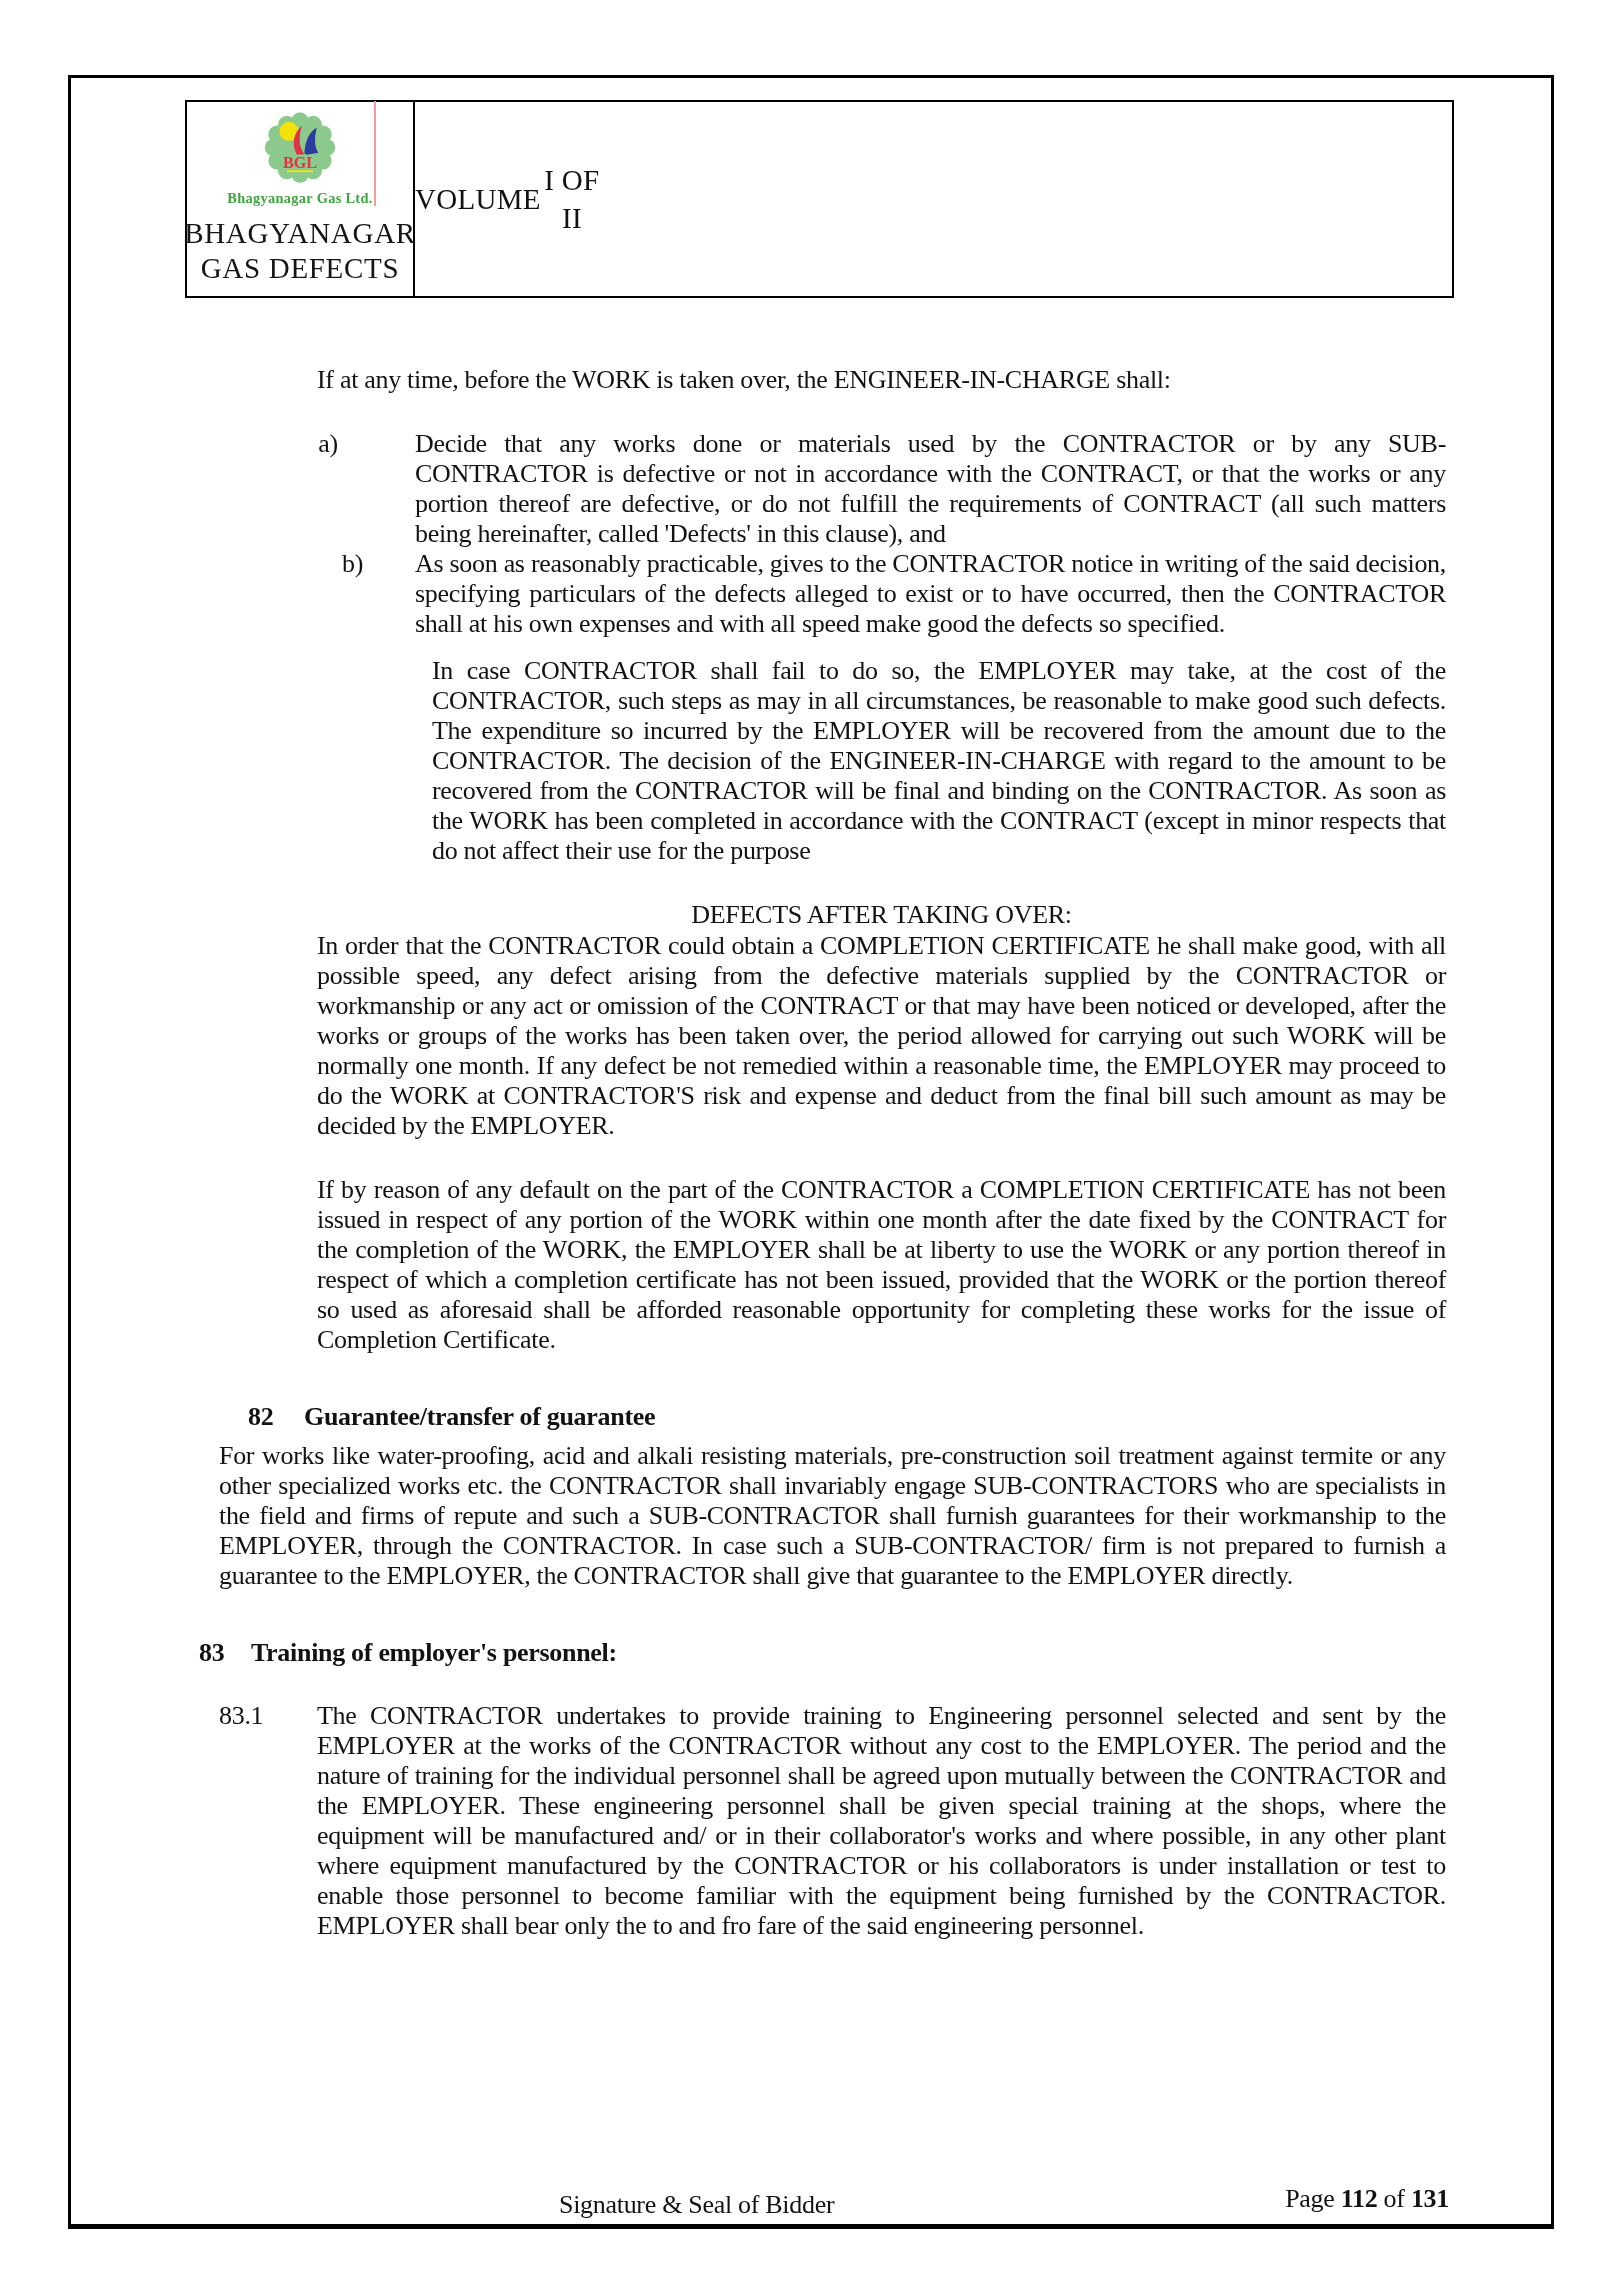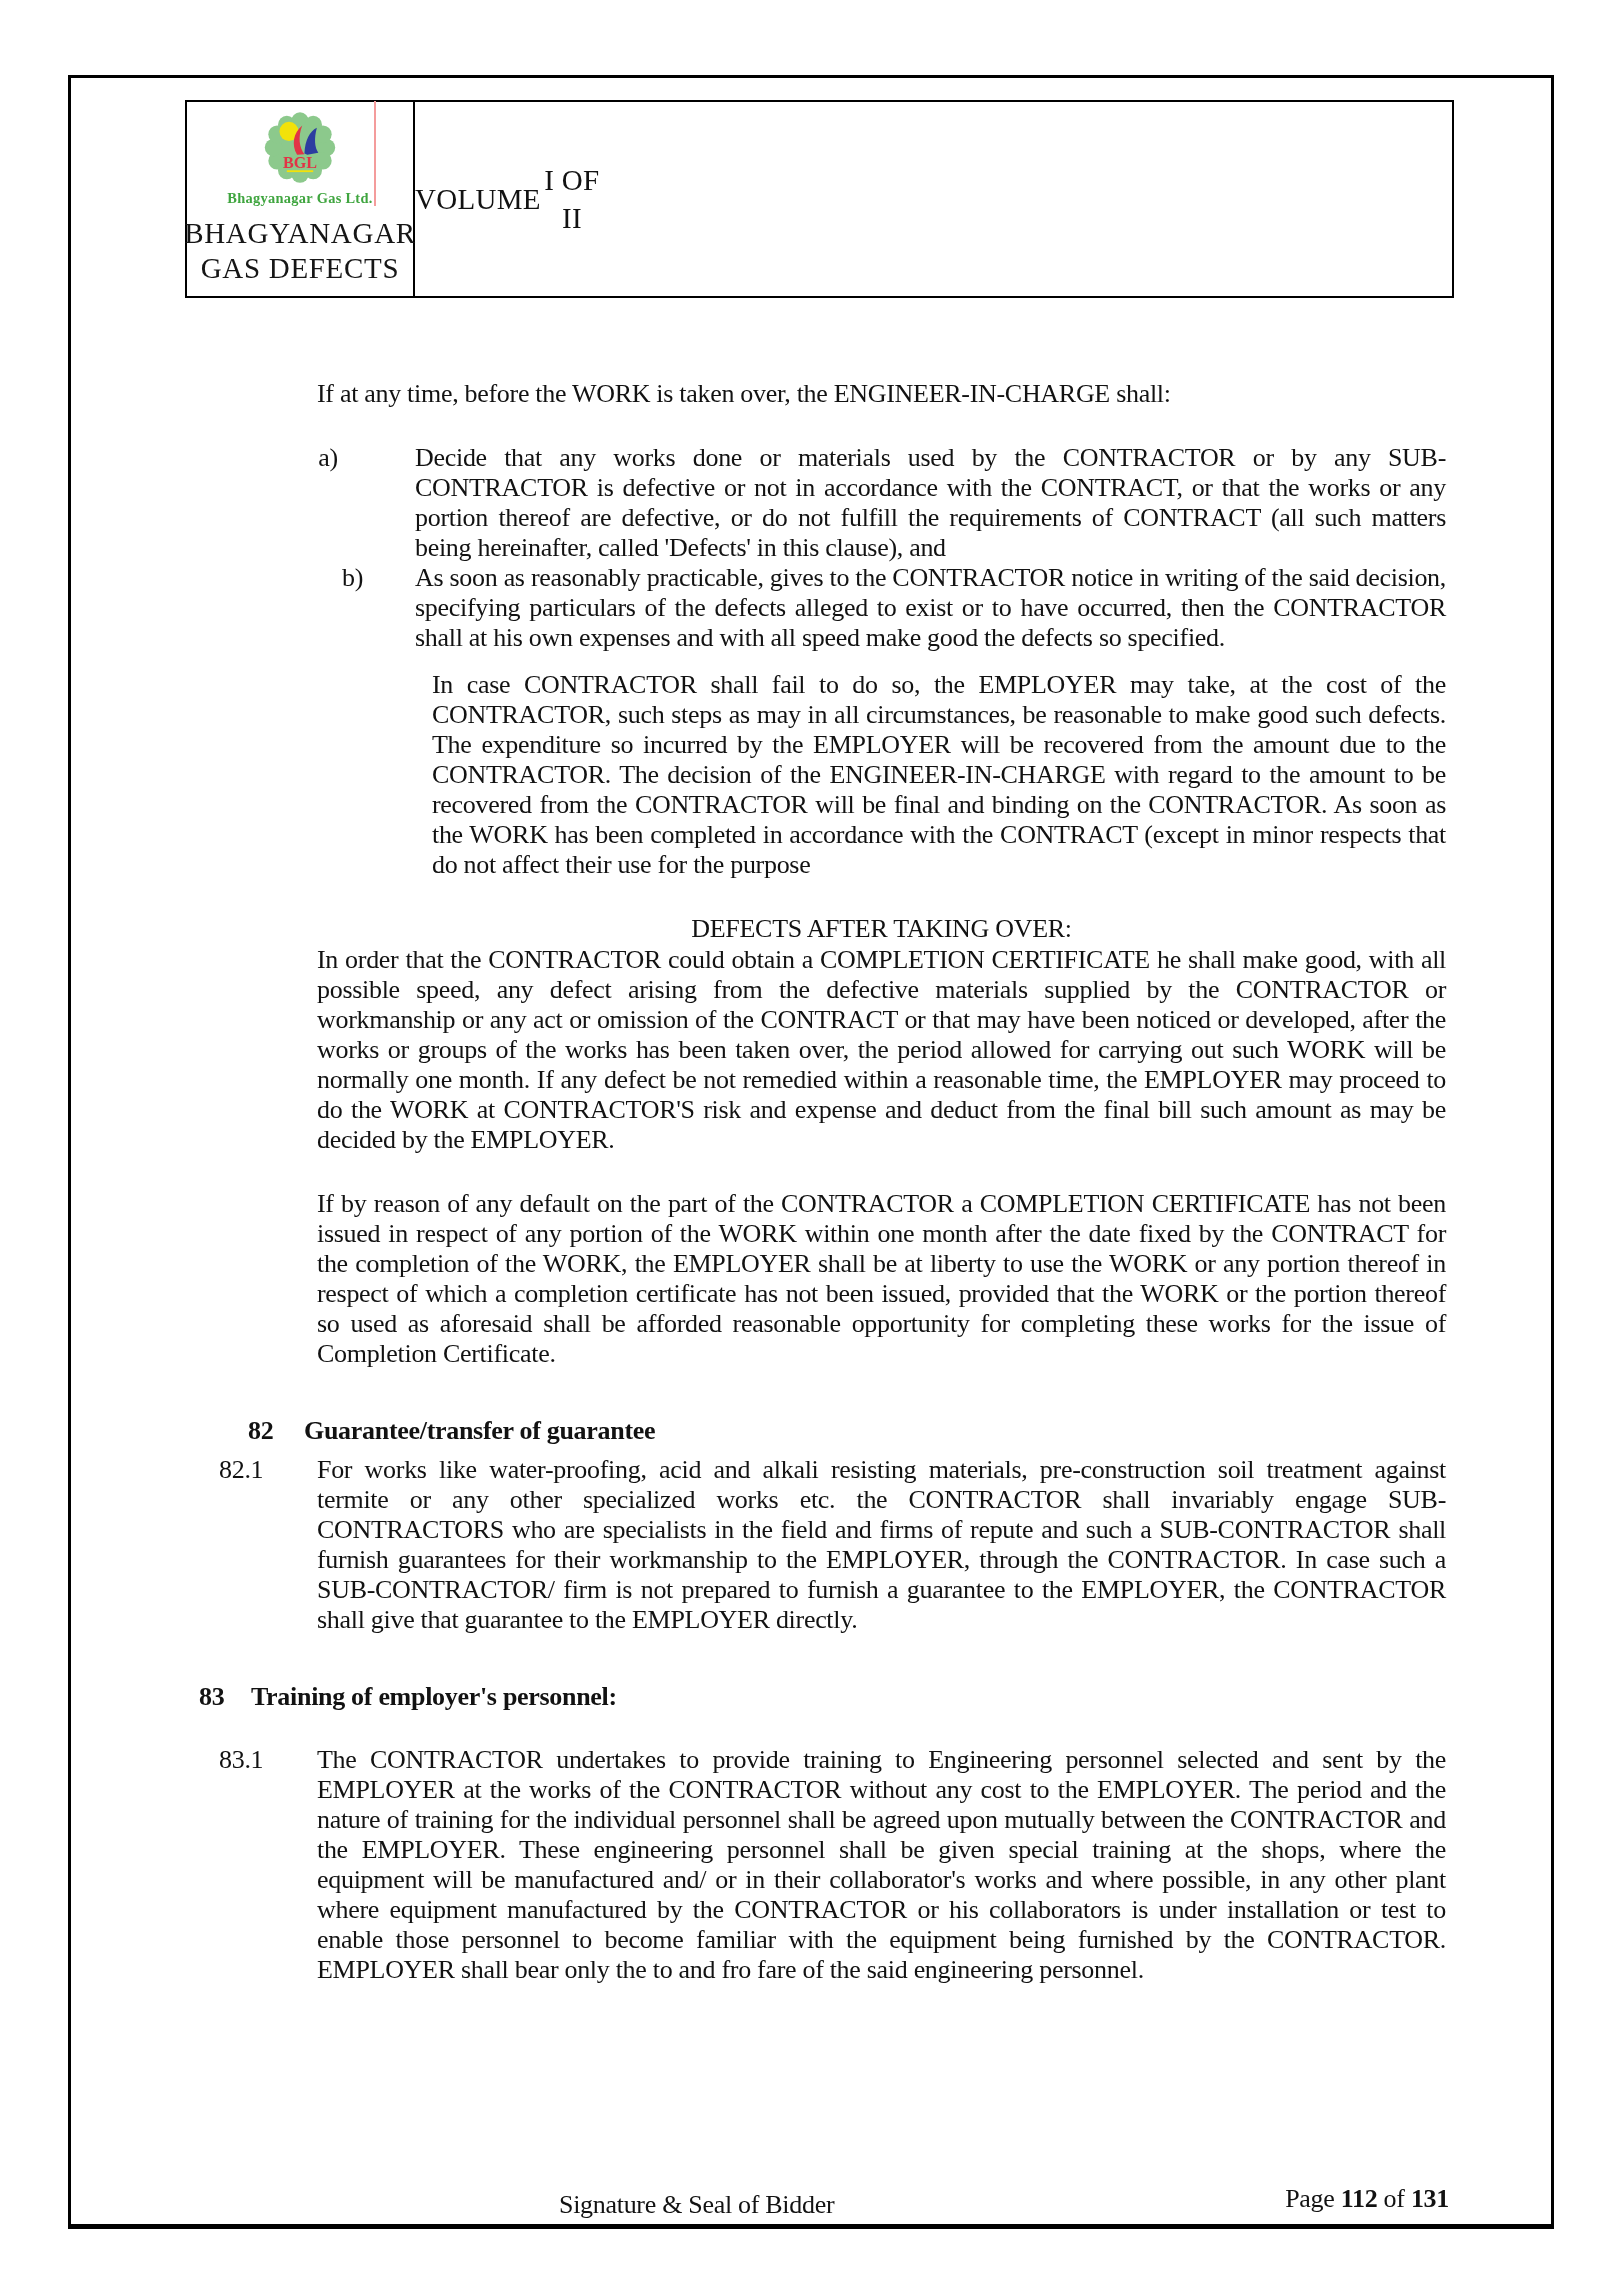--- a/index.html
+++ b/index.html
@@ -15,21 +15,21 @@
   .cell-volume{width:188px;display:flex;justify-content:center;align-items:center;}
   .title-line{font-weight:bold;font-size:31px;line-height:39px;text-align:center;white-space:nowrap;}
   .bid-line{font-weight:bold;font-size:30px;line-height:38px;margin-top:5.2px;text-align:center;white-space:nowrap;}
   .volume-line{font-size:29px;line-height:38px;text-align:center;letter-spacing:0.3px;}
   .logo-caption{font-size:14.4px;font-weight:bold;color:#3fa53f;margin-top:1.3px;letter-spacing:0.3px;}
   .company-line{font-size:29px;line-height:35px;margin-top:3.9px;color:#161616;letter-spacing:0.7px;}
   .company-wrap{margin-top:5.2px;text-align:center;}
   .artifact-line{position:absolute;left:303px;top:23px;width:2px;height:105px;background:#f49c9c;}
 
   
-  .content{position:absolute;left:246px;top:301px;width:1129px;font-size:26px;line-height:30px;letter-spacing:-0.3px;text-align:justify;}
+  .content{position:absolute;left:246px;top:287px;width:1129px;font-size:26px;line-height:30px;letter-spacing:-0.3px;text-align:justify;}
   p{margin:0;}
   .intro{margin-bottom:34px;}
   .clause{display:flex;}
   .clause .m{flex:0 0 98px;box-sizing:border-box;}
   .clause .m .mk-a{padding-left:1.3px;}
   .clause .m .mk-b{padding-left:25px;}
   .clause .t{flex:1;text-align:justify;}
   .inner-block{margin-left:115px;width:1014px;margin-top:17px;margin-bottom:34px;}
   .u-head{margin-bottom:1.3px;text-align:center;}
   .para{margin-bottom:34px;}
@@ -110,21 +110,20 @@
       <p class="u-head">DEFECTS AFTER TAKING OVER:</p>
       <p class="para">In order that the CONTRACTOR could obtain a COMPLETION CERTIFICATE he shall make good, with all possible speed, any defect arising from the defective materials supplied by the CONTRACTOR or workmanship or any act or omission of the CONTRACT or that may have been noticed or developed, after the works or groups of the works has been taken over, the period allowed for carrying out such WORK will be normally one month. If any defect be not remedied within a reasonable time, the EMPLOYER may proceed to do the WORK at CONTRACTOR'S risk and expense and deduct from the final bill such amount as may be decided by the EMPLOYER.</p>
 
       <p class="para-last">If by reason of any default on the part of the CONTRACTOR a COMPLETION CERTIFICATE has not been issued in respect of any portion of the WORK within one month after the date fixed by the CONTRACT for the completion of the WORK, the EMPLOYER shall be at liberty to use the WORK or any portion thereof in respect of which a completion certificate has not been issued, provided that the WORK or the portion thereof so used as aforesaid shall be afforded reasonable opportunity for completing these works for the issue of Completion Certificate.</p>
 
       <div class="sec-head h82">
         <span class="num">82</span>
         <span>Guarantee/transfer of guarantee</span>
       </div>
       <div class="sub-item sub-82">
-        <span class="num">82.1</span>
         <div class="t">For works like water-proofing, acid and alkali resisting materials, pre-construction soil treatment against termite or any other specialized works etc. the CONTRACTOR shall invariably engage SUB-CONTRACTORS who are specialists in the field and firms of repute and such a SUB-CONTRACTOR shall furnish guarantees for their workmanship to the EMPLOYER, through the CONTRACTOR. In case such a SUB-CONTRACTOR/ firm is not prepared to furnish a guarantee to the EMPLOYER, the CONTRACTOR shall give that guarantee to the EMPLOYER directly.</div>
       </div>
 
       <div class="sec-head h83">
         <span class="num">83</span>
         <span>Training of employer's personnel:</span>
       </div>
       <div class="sub-item">
         <span class="num">83.1</span>
         <div class="t">The CONTRACTOR undertakes to provide training to Engineering personnel selected and sent by the EMPLOYER at the works of the CONTRACTOR without any cost to the EMPLOYER. The period and the nature of training for the individual personnel shall be agreed upon mutually between the CONTRACTOR and the EMPLOYER. These engineering personnel shall be given special training at the shops, where the equipment will be manufactured and/ or in their collaborator's works and where possible, in any other plant where equipment manufactured by the CONTRACTOR or his collaborators is under installation or test to enable those personnel to become familiar with the equipment being furnished by the CONTRACTOR. EMPLOYER shall bear only the to and fro fare of the said engineering personnel.</div>

